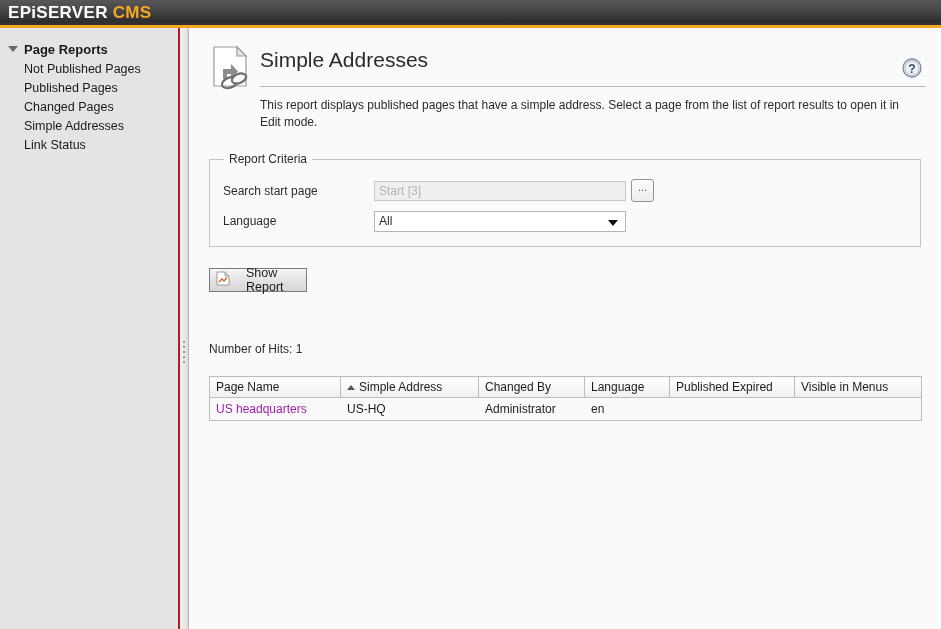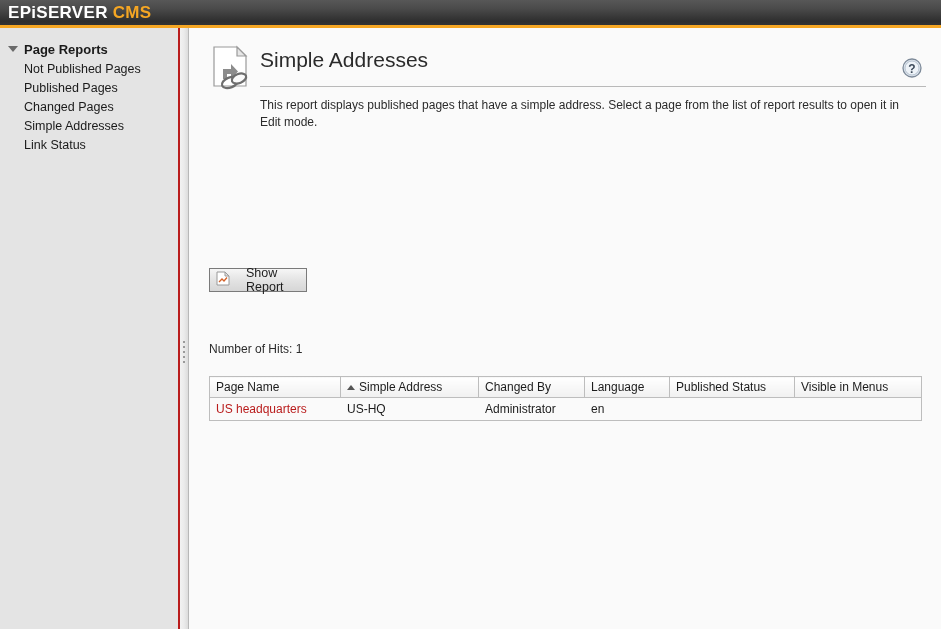--- a/index.html
+++ b/index.html
@@ -327,21 +327,21 @@
   .sort-asc {
     display: inline-block;
     width: 0; height: 0;
     border-left: 4px solid transparent;
     border-right: 4px solid transparent;
     border-bottom: 5px solid #555;
     margin-right: 4px;
     vertical-align: middle;
   }
   .cell-link {
-    color: #b91c1c;
+    color: #a21caf;
     text-decoration: none;
     cursor: pointer;
   }
 </style>
 </head>
 <body>
 
 <div class="topbar">
   <div class="brand">
     <span class="b1">EPiSERVER</span><span>&nbsp;</span><span class="b2">CMS</span>
@@ -390,20 +390,37 @@
     <div class="page-desc">This report displays published pages that have a simple address. Select a page from the list of report results to open it in Edit mode.</div>
     <span class="help-btn">
       <svg width="20" height="20" viewBox="0 0 20 20">
         <circle cx="10" cy="10" r="9" fill="#dfe6ee" stroke="#7d8a99" stroke-width="1.3"></circle>
         <circle cx="10" cy="10" r="7" fill="#eef3f8" stroke="#aab8c6" stroke-width="0.8"></circle>
         <text x="10" y="14.5" text-anchor="middle" font-family="Liberation Sans, sans-serif" font-size="12" font-weight="bold" fill="#3c4a5a">?</text>
       </svg>
     </span>
   </div>
 
+  <div class="criteria">
+    <div class="criteria-legend">Report Criteria</div>
+
+    <div class="field-row r1">
+      <div class="field-label">Search start page</div>
+      <div class="text-input">Start [3]</div>
+      <div class="browse-btn">...</div>
+    </div>
+
+    <div class="field-row r2">
+      <div class="field-label">Language</div>
+      <div class="select-box">
+        <span>All</span>
+        <span class="sel-arrow"></span>
+      </div>
+    </div>
+  </div>
 
   <div class="show-report">
     <span>
       <svg width="14" height="15" viewBox="0 0 14 15">
         <path d="M1 1 H9 L13 5 V14 H1 Z" fill="#ffffff" stroke="#9a9a9a" stroke-width="1"></path>
         <path d="M9 1 L9 5 L13 5 Z" fill="#e3e3e3" stroke="#9a9a9a" stroke-width="1"></path>
         <path d="M3 11 L6 8 L8 10 L11 6.5" fill="none" stroke="#d4622a" stroke-width="1.3"></path>
       </svg>
     </span>
     <span>Show Report</span>
@@ -419,21 +436,21 @@
       <col style="width:85px">
       <col style="width:125px">
       <col style="width:127px">
     </colgroup>
     <thead>
       <tr>
         <th><span>Page Name</span></th>
         <th><span class="sort-asc"></span><span>Simple Address</span></th>
         <th><span>Changed By</span></th>
         <th><span>Language</span></th>
-        <th><span>Published Status</span></th>
+        <th><span>Published Expired</span></th>
         <th><span>Visible in Menus</span></th>
       </tr>
     </thead>
     <tbody>
       <tr>
         <td><a class="cell-link">US headquarters</a></td>
         <td>US-HQ</td>
         <td>Administrator</td>
         <td>en</td>
         <td></td>

